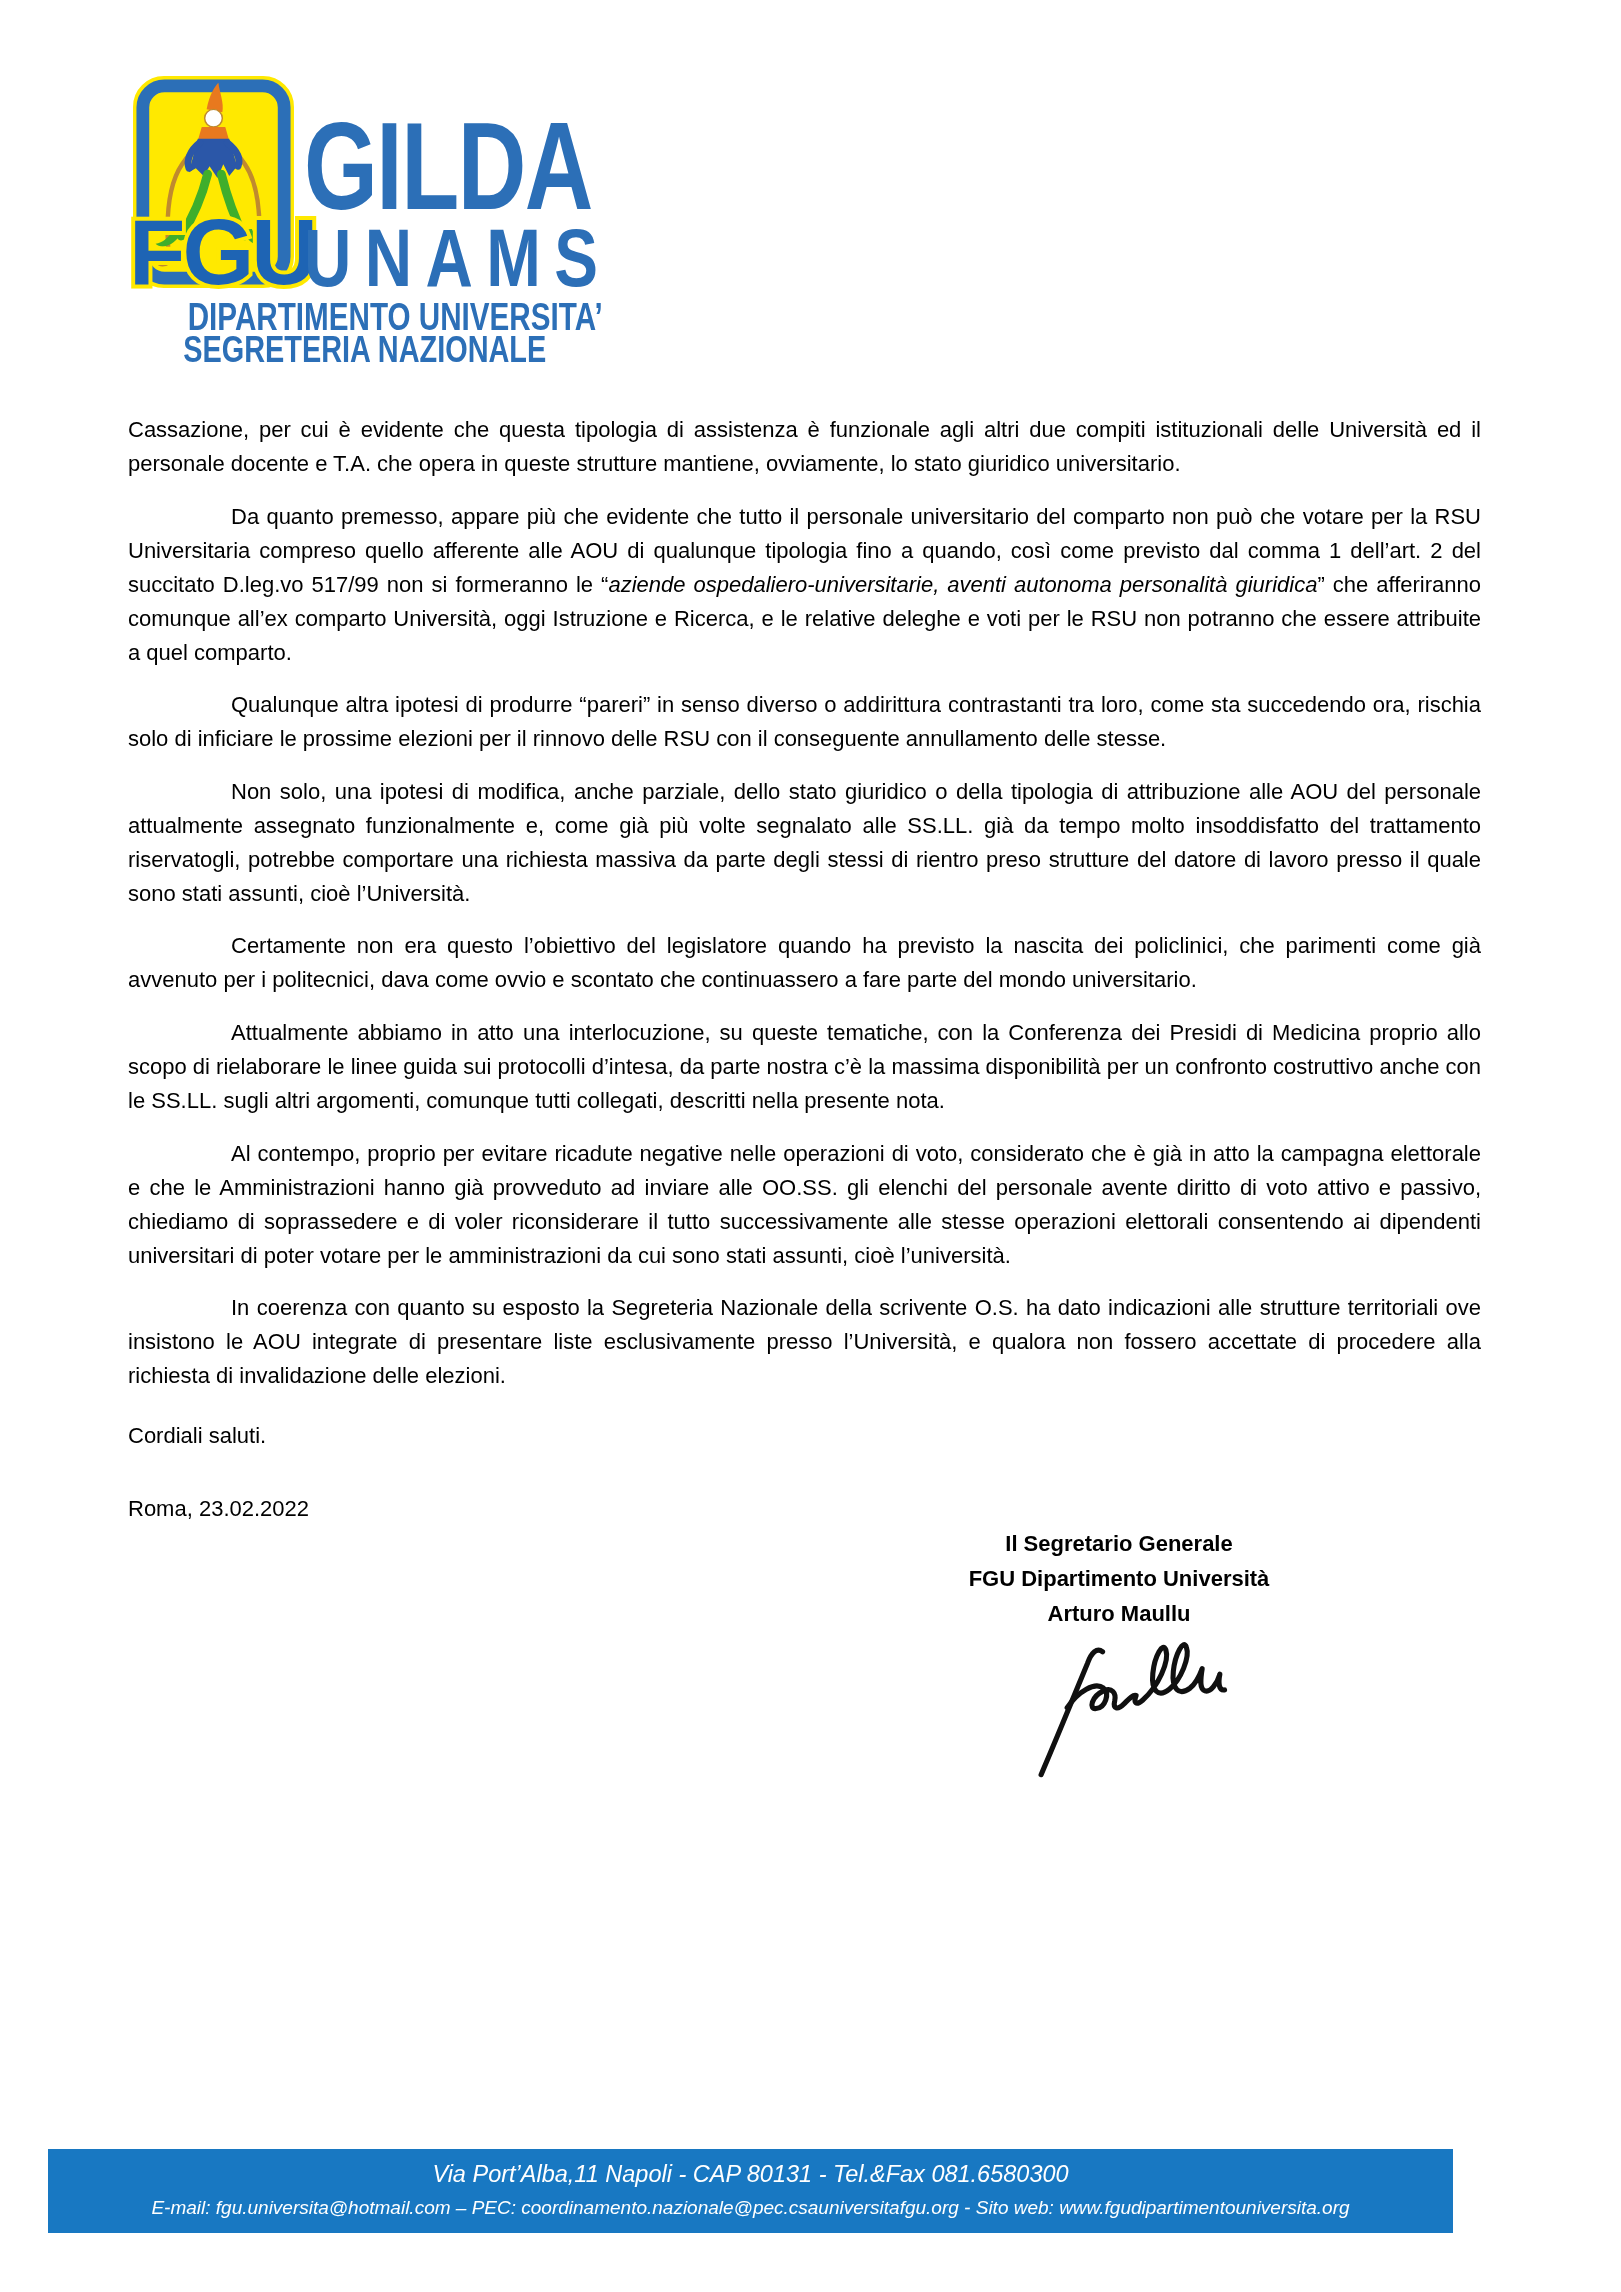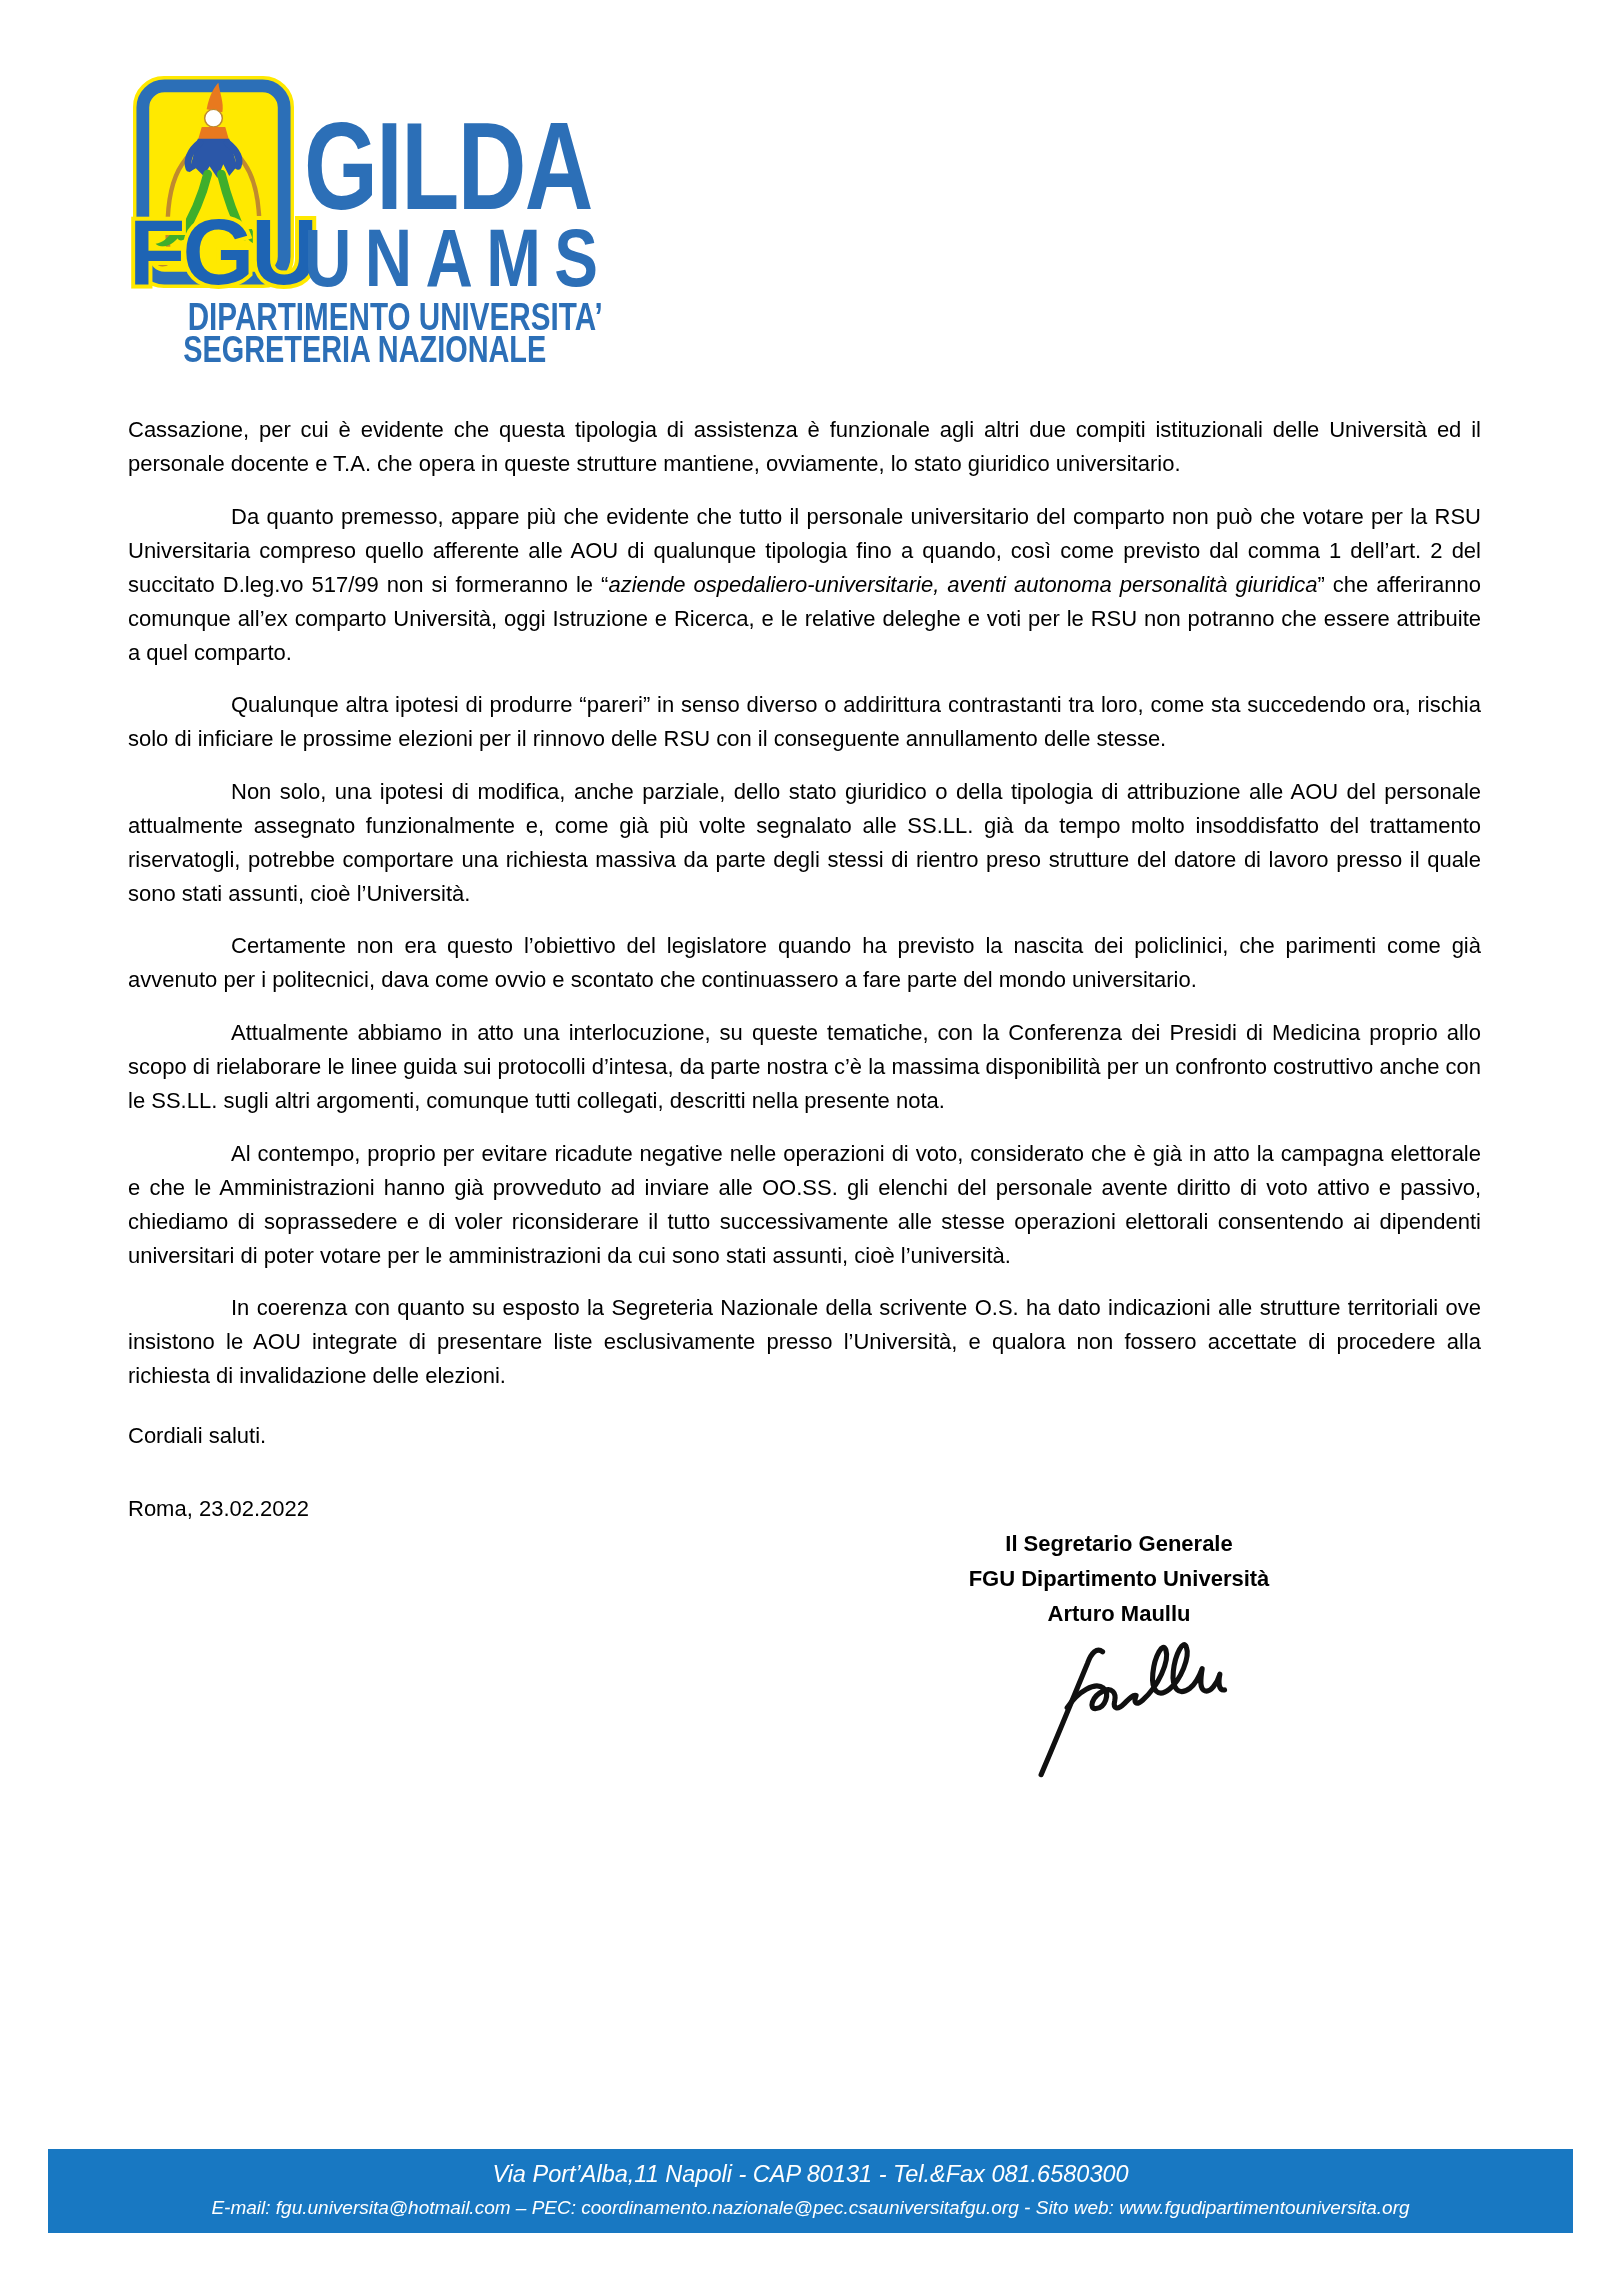--- a/index.html
+++ b/index.html
@@ -37,21 +37,21 @@
   .para{margin:0 0 18.6px 0;}
   .para.indent{text-indent:103px;}
   .para em{font-style:italic;}
   .closing{text-align:left;margin:25.5px 0 0 0;}
   .sign-row{display:flex;margin-top:39px;align-items:flex-start;flex-direction:column;}
   .place-date{white-space:nowrap;}
   .signatory-block{margin-left:auto;margin-right:127px;width:470px;text-align:center;line-height:35px;font-weight:bold;}
   .signature-svg{display:block;margin:3.9px auto 0;transform:translateX(5.9px);}
   
   .footer-band{
-    position:absolute;left:48px;top:2149px;width:1525px;height:84px;
+    position:absolute;left:48px;top:2149px;width:1405px;height:84px;
     background:#1878C2;color:#ffffff;font-style:italic;
     display:flex;flex-direction:column;align-items:center;justify-content:center;gap:8.8px;
   }
   .footer-line1{font-size:23.5px;line-height:25.5px;white-space:nowrap;}
   .footer-line2{font-size:19px;line-height:24.5px;white-space:nowrap;}
 </style>
 </head>
 <body>
 
 <div class="page">

